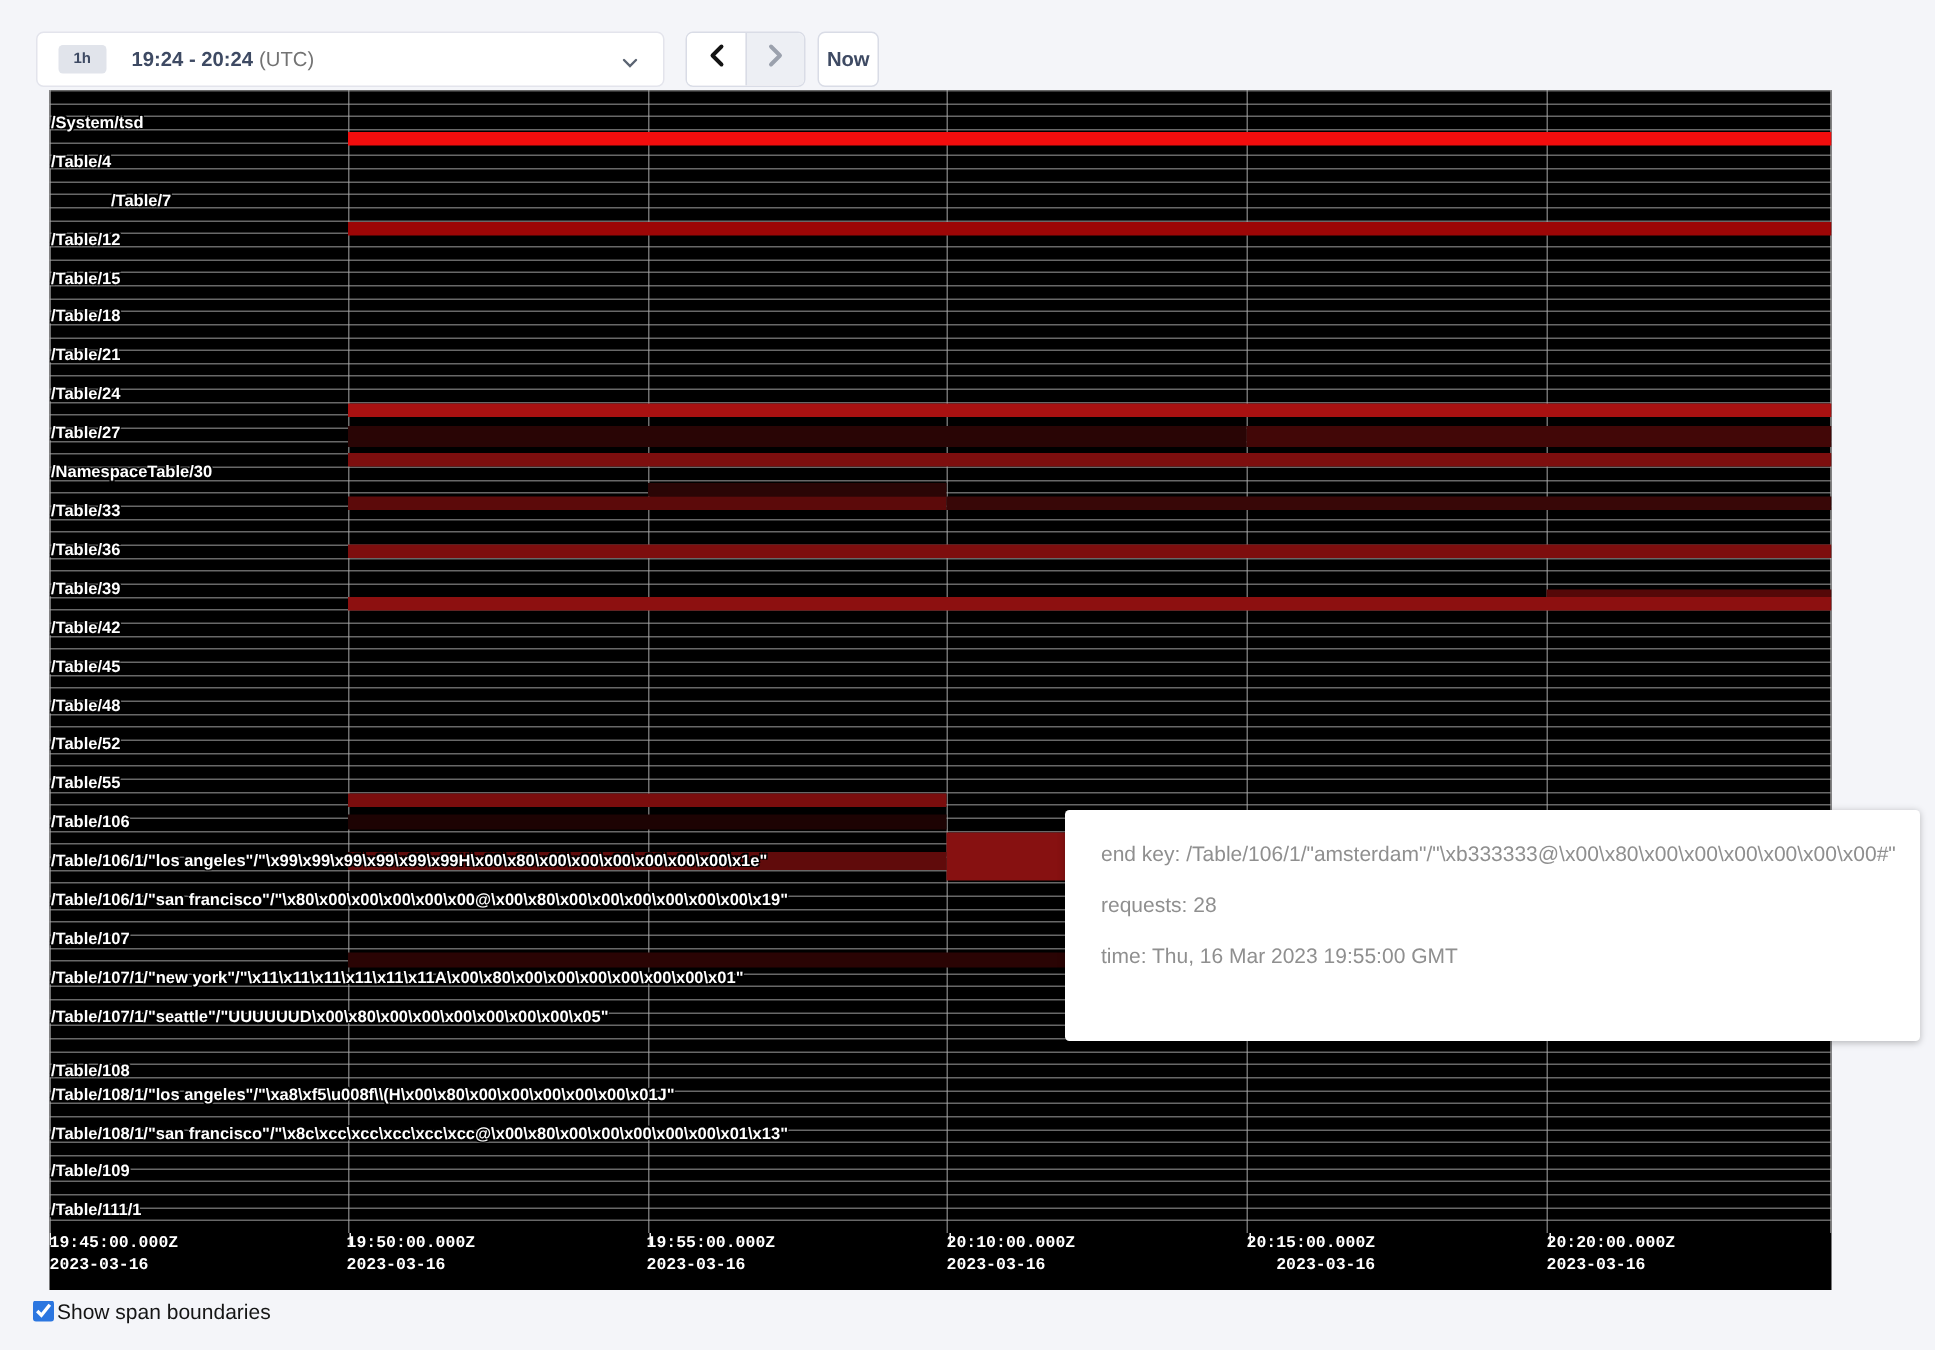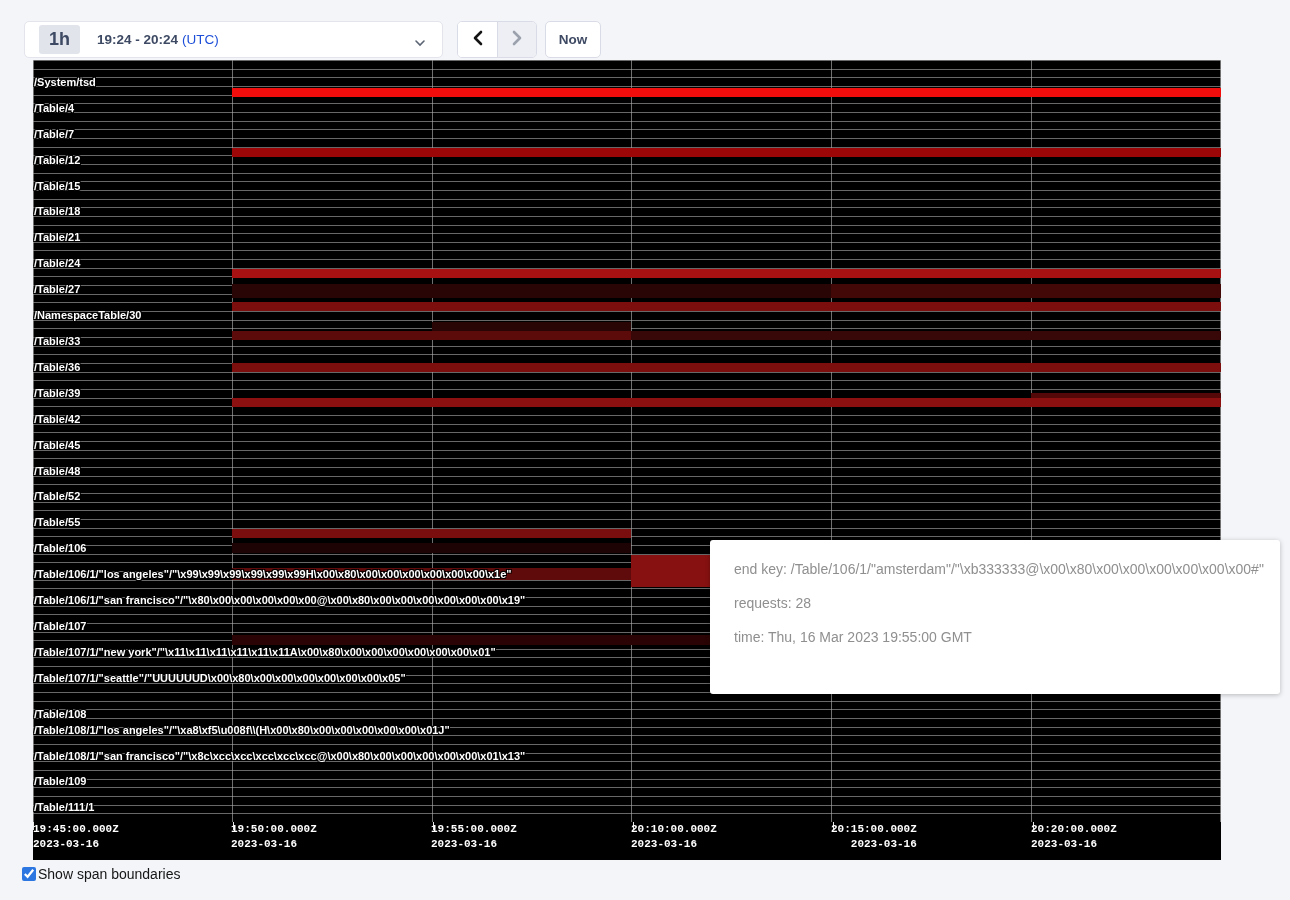--- a/index.html
+++ b/index.html
@@ -12,35 +12,35 @@
   }
   
   .toolbar { position:absolute; left:0; top:0; width:1290px; height:60px; }
   .range-dropdown {
     position:absolute; left:24px; top:21px; width:419px; height:37px;
     background:#fff; border:1px solid #e3e4ec; border-radius:5px;
     display:flex; align-items:center; cursor:pointer;
   }
   .range-badge {
     margin-left:14px; background:#e1e4eb; border-radius:3px;
-    padding:4px 10px; font-size:18px; font-weight:bold; color:#3e4a63;
+    padding:4px 10px; font-size:10px; font-weight:bold; color:#3e4a63;
   }
   .range-text { margin-left:17px; font-size:13.5px; color:#3e4a63; font-weight:bold; }
-  .range-tz { color:#1d4ed8; font-weight:normal; margin-left:4px; font-size:13.5px; }
+  .range-tz { color:#737373; font-weight:normal; margin-left:4px; font-size:13.5px; }
   .range-caret { position:absolute; right:16px; top:13px; }
   .nav-group {
     position:absolute; left:457px; top:21px; height:37px; width:80px;
     border:1px solid #d9dce6; border-radius:5px; background:#fff;
     display:flex; overflow:hidden;
   }
   .nav-btn { width:50%; display:flex; align-items:center; justify-content:center; cursor:pointer; }
   .nav-btn.prev { background:#fff; }
   .nav-btn.next { background:#edeff4; border-left:1px solid #d9dce6; }
   .now-btn {
-    position:absolute; left:545px; top:21px; width:56px; height:37px;
+    position:absolute; left:545px; top:21px; width:41px; height:37px;
     background:#fff; border:1px solid #d9dce6; border-radius:5px;
     font-size:13.5px; font-weight:bold; color:#3e4a63; cursor:pointer;
     display:flex; align-items:center; justify-content:center;
   }
   
   .heatmap {
     position:absolute; left:33px; top:60px; width:1188px; height:762px;
     background:#000; overflow:hidden; cursor:crosshair;
   }
   .hgrid { position:absolute; left:0; width:100%; height:1px; background:rgba(190,190,190,.55); }
@@ -220,21 +220,21 @@
     <div class="band" style="top: 303px; left: 199px; width: 989px; height: 9px; background: rgb(125, 14, 14);"></div>
     <div class="band" style="top: 333px; left: 998px; width: 190px; height: 5px; background: rgb(85, 8, 8);"></div>
     <div class="band" style="top: 338px; left: 199px; width: 989px; height: 9px; background: rgb(141, 16, 16);"></div>
     <div class="band" style="top: 469px; left: 199px; width: 399px; height: 9px; background: rgb(122, 13, 13);"></div>
     <div class="band" style="top: 483px; left: 199px; width: 399px; height: 10px; background: rgb(29, 3, 3);"></div>
     <div class="band" style="top: 495px; left: 598px; width: 233px; height: 32px; background: rgb(135, 17, 17);"></div>
     <div class="band" style="top: 508px; left: 199px; width: 399px; height: 12px; background: rgb(96, 11, 11);"></div>
     <div class="band" style="top: 575px; left: 199px; width: 632px; height: 10px; background: rgb(42, 4, 4);"></div>
     <div class="row-label" style="top: 16px;">/System/tsd</div>
     <div class="row-label" style="top: 42px;">/Table/4</div>
-    <div class="row-label" style="top: 68px;">/Table/7</div>
+    <div class="row-label" style="top: 68px; margin-left: 40px;">/Table/7</div>
     <div class="row-label" style="top: 94px;">/Table/12</div>
     <div class="row-label" style="top: 120px;">/Table/15</div>
     <div class="row-label" style="top: 145px;">/Table/18</div>
     <div class="row-label" style="top: 171px;">/Table/21</div>
     <div class="row-label" style="top: 197px;">/Table/24</div>
     <div class="row-label" style="top: 223px;">/Table/27</div>
     <div class="row-label" style="top: 249px;">/NamespaceTable/30</div>
     <div class="row-label" style="top: 275px;">/Table/33</div>
     <div class="row-label" style="top: 301px;">/Table/36</div>
     <div class="row-label" style="top: 327px;">/Table/39</div>

